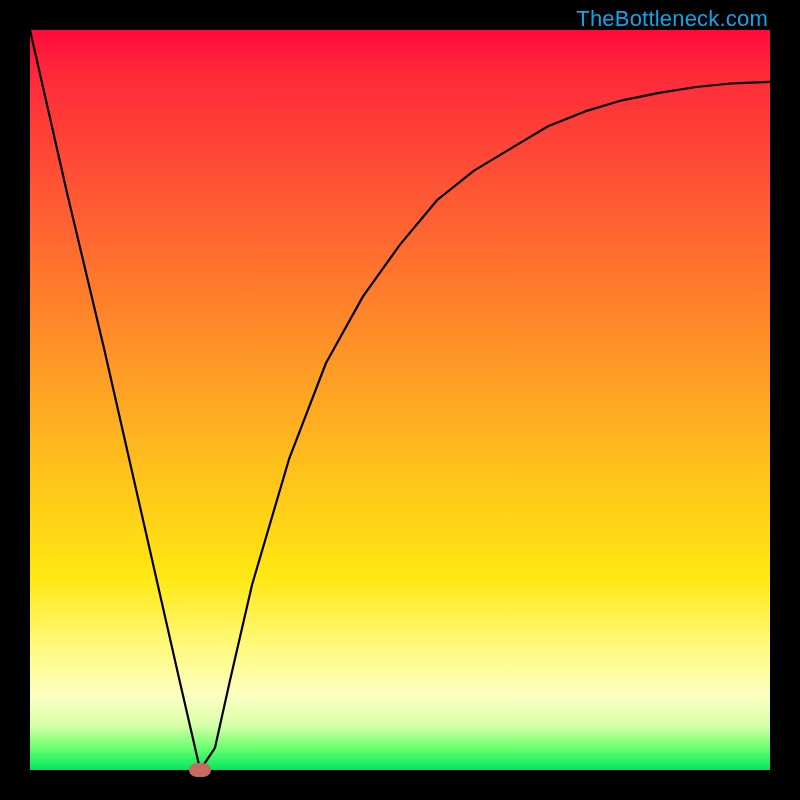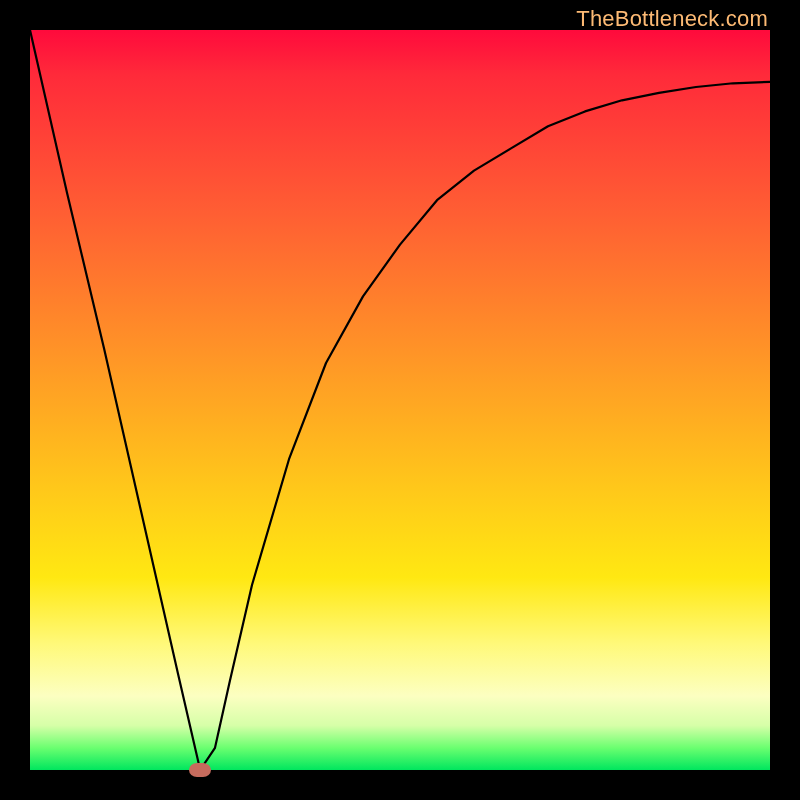--- a/index.html
+++ b/index.html
@@ -36,21 +36,21 @@
       #fcffc1 90%,
       #d6ffa8 94%,
       #6bff70 97%,
       #00e65e 100%
     );
   }
   .watermark {
     position: absolute;
     top: 6px;
     right: 32px;
-    color: #fdba74;
+    color: #0ea5e9;
     font-size: 22px;
     letter-spacing: 0.2px;
     font-weight: 400;
     user-select: none;
   }
   svg.curve {
     position: absolute;
     left: 0;
     top: 0;
     width: 740px;

